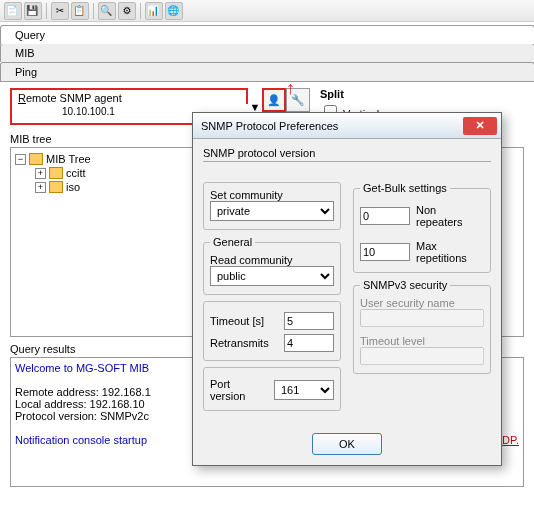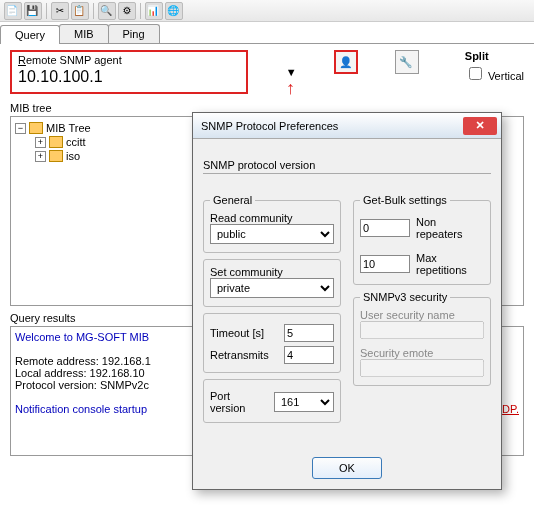--- a/index.html
+++ b/index.html
@@ -2,28 +2,28 @@
 <html><head>
 <meta charset="utf-8">
 <style>
 * { box-sizing: border-box; font-family: Tahoma, Arial, sans-serif; font-size: 11px; }
 body { margin: 0; background: #fff; width: 534px; height: 516px; overflow: hidden; position: relative; }
 
 .toolbar { height: 22px; background: linear-gradient(#f8f8f8,#e8e8e8); border-bottom: 1px solid #ccc; display: flex; gap: 2px; padding: 1px 4px; align-items: center; }
 .toolbar .icn { width: 18px; height: 18px; background: #ddd; border: 1px solid #bbb; border-radius: 2px; display: inline-flex; align-items: center; justify-content: center; font-size: 10px; }
 .toolbar .sep { width: 1px; height: 16px; background: #bbb; margin: 0 2px; }
 
-.tabs { display: flex; border-bottom: 1px solid #999; margin-top: 2px; }
+.tabs { display: flex; border-bottom: 1px solid #999; margin-top: 2px; flex-direction: column; }
 .tab { padding: 3px 14px; border: 1px solid #999; border-bottom: none; background: #eee; margin-right: -1px; cursor: pointer; border-radius: 3px 3px 0 0; }
 .tab.active { background: #fff; position: relative; top: 1px; }
 
-.top-row { display: flex; align-items: flex-start; padding: 6px 10px; gap: 0; justify-content: space-between; }
+.top-row { display: flex; align-items: flex-start; padding: 6px 10px; gap: 0; }
 .agent-group { border: 2px solid #d22; width: 238px; padding: 2px 6px 4px; }
 .agent-group .lbl { display: block; }
-.agent-group input { width: 100%; border: none; outline: none; font-size: 16px; padding: 2px 0; }
+.agent-group input { width: 100%; border: none; outline: none; font-size: 10px; padding: 2px 0; margin-left: 44px; }
 .dd-btn { width: 14px; align-self: center; text-align: center; }
 .icon-btn { width: 24px; height: 24px; border: 1px solid #999; background: #f4f4f4; display: inline-flex; align-items: center; justify-content: center; cursor: pointer; }
 .icon-btn.hl { border: 2px solid #d22; }
 .split-group { margin-left: 10px; }
 .split-group .glbl { display: block; margin-bottom: 2px; font-weight: bold; }
 
 .arrow { position: absolute; left: 286px; top: 78px; color: #d22; font-size: 18px; font-weight: bold; }
 
 .mib-section { padding: 0 10px; }
 .mib-lbl { display: block; margin: 2px 0; }
@@ -34,21 +34,21 @@
 .folder { width: 14px; height: 12px; background: #fc6; border: 1px solid #b80; display: inline-block; }
 
 .results-lbl { display: block; margin: 6px 10px 2px; }
 .results { border: 1px solid #999; margin: 0 10px; height: 130px; padding: 4px; background: #fff; }
 .results .blue { color: #00b; }
 .results .red { color: #c00; text-decoration: underline; }
 
 .dialog { position: absolute; left: 160px; top: 112px; width: 310px; background: #f0f0f0; border: 1px solid #666; box-shadow: 4px 4px 10px rgba(0,0,0,0.3); margin-left: 32px; }
 .dlg-title { height: 26px; background: linear-gradient(#fff,#d8e4f0); display: flex; align-items: center; justify-content: space-between; padding: 0 4px 0 8px; border-bottom: 1px solid #aaa; }
 .dlg-close { width: 34px; height: 18px; background: #d44; color: #fff; border-radius: 2px; display: flex; align-items: center; justify-content: center; font-weight: bold; cursor: pointer; }
-.dlg-body { padding: 20px 10px; }
+.dlg-body { padding: 8px 10px; }
 .section-title { border-bottom: 1px solid #aaa; padding-bottom: 2px; margin-bottom: 6px; }
 .cols { display: flex; gap: 12px; }
 .col { flex: 1; }
 fieldset { border: 1px solid #bbb; border-radius: 3px; padding: 6px 6px 8px; margin: 0 0 6px; }
 fieldset legend { padding: 0 3px; }
 .field-row { display: flex; align-items: center; gap: 6px; margin-top: 4px; }
 .field-row label { flex: 1; }
 .field-row input, select.combo { width: 80px; border: 1px solid #888; padding: 2px; background: #fff; }
 select.combo { width: 100%; }
 .num { width: 50px !important; }
@@ -133,27 +133,27 @@
   <div class="dlg-title">
     <span>SNMP Protocol Preferences</span>
     <span class="dlg-close">✕</span>
   </div>
   <div class="dlg-body">
     <div class="section-title">SNMP protocol version</div>
     <div style="height:14px"></div>
     <div class="cols">
       <div class="col">
         <fieldset>
+          <div>Set community</div>
+          <select class="combo"><option>private</option></select>
+        </fieldset>
+        <fieldset>
           <legend>General</legend>
           <div>Read community</div>
           <select class="combo"><option>public</option></select>
-        </fieldset>
-        <fieldset>
-          <div>Set community</div>
-          <select class="combo"><option>private</option></select>
         </fieldset>
         <fieldset>
           <div class="field-row">
             <label>Timeout [s]</label>
             <input class="num" value="5" style="">
           </div>
           <div class="field-row">
             <label>Retransmits</label>
             <input class="num" value="4" style="">
           </div>
@@ -174,21 +174,21 @@
           </div>
           <div class="field-row" style="margin-top:12px">
             <input class="num" value="10" style="">
             <label>Max repetitions</label>
           </div>
         </fieldset>
         <fieldset>
           <legend>SNMPv3 security</legend>
           <div style="color:#888">User security name</div>
           <input style="width: 100%;" disabled="">
-          <div style="color:#888;margin-top:8px">Security emote</div>
+          <div style="color:#888;margin-top:8px">Timeout level</div>
           <input style="width: 100%;" disabled="">
         </fieldset>
       </div>
     </div>
   </div>
   <div class="dlg-btns">
     <button>OK</button>
   </div>
 </div>
 

